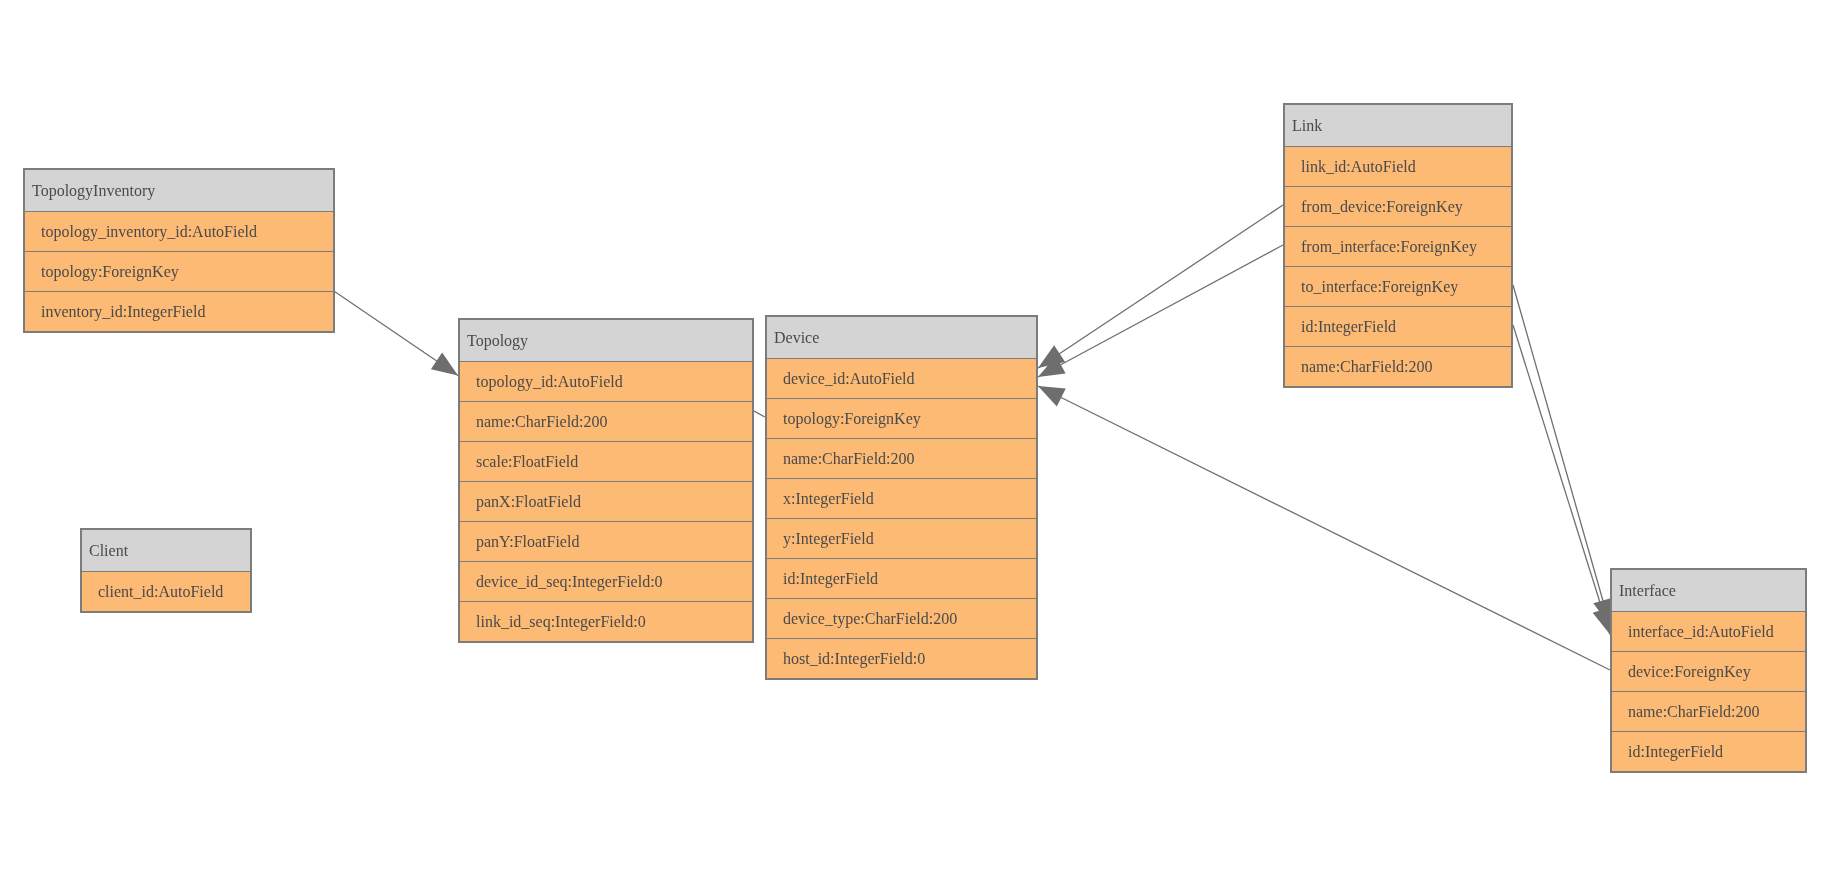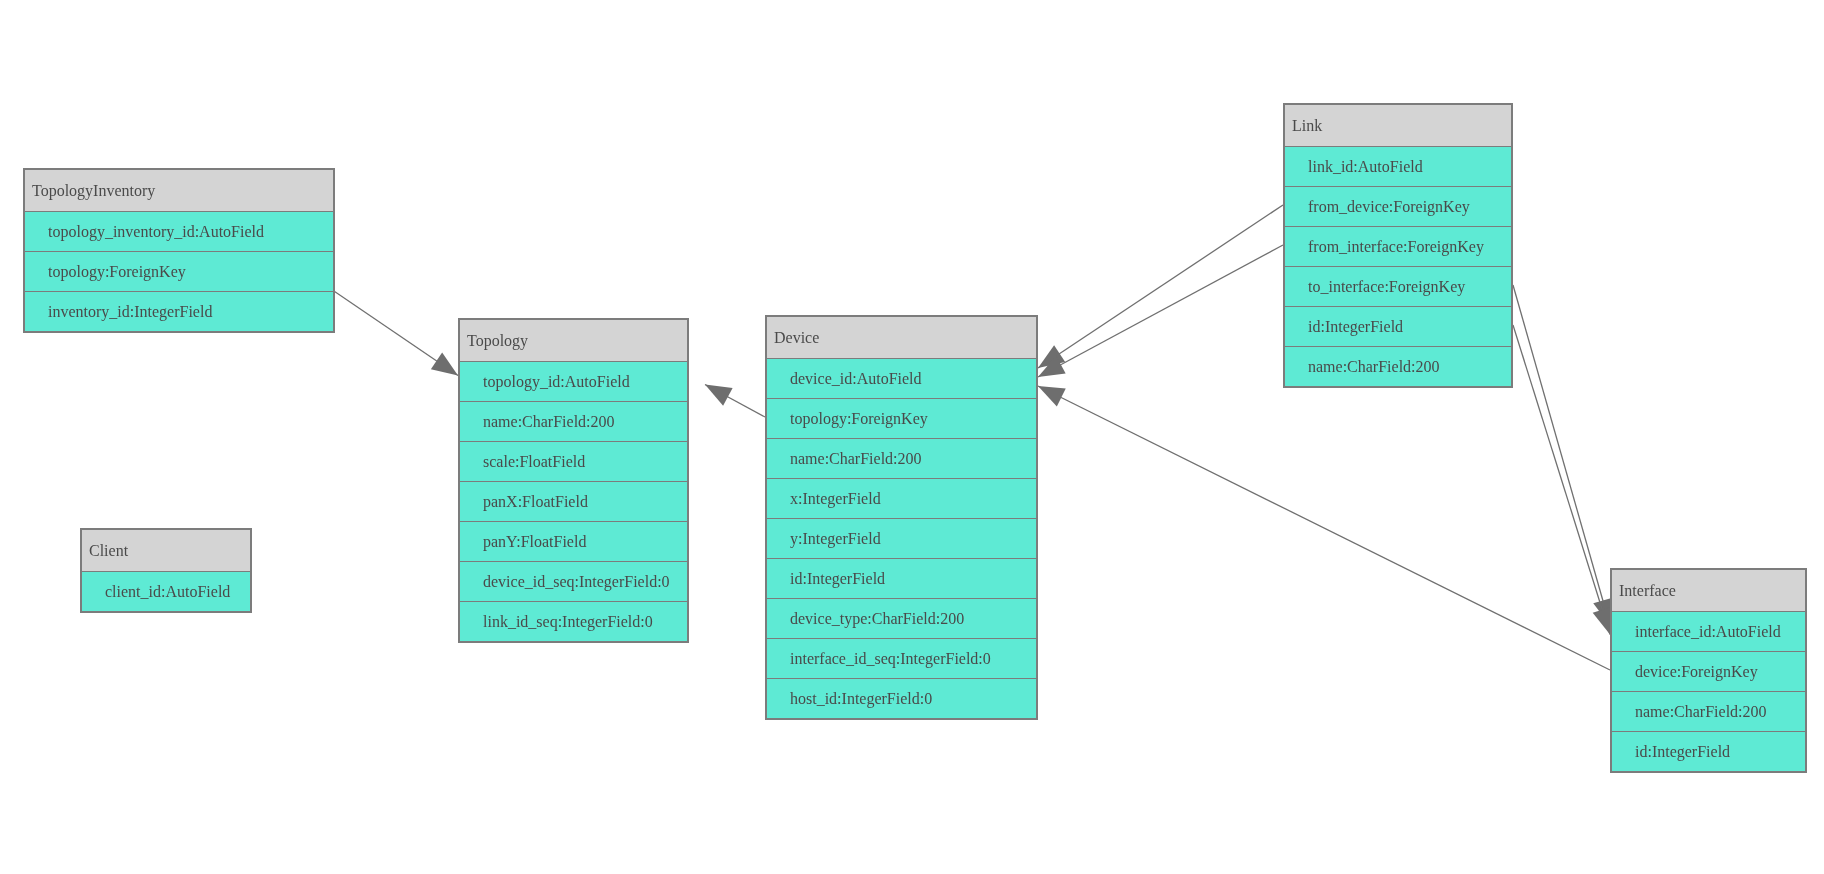--- a/index.html
+++ b/index.html
@@ -43,22 +43,22 @@
     border-bottom: 1px solid #7c7c7c;
     padding-left: 7px;
     white-space: nowrap;
     overflow: hidden;
   }
   .entity-row {
     box-sizing: border-box;
     height: 40px;
     line-height: 39px;
     border-bottom: 1px solid #7c7c7c;
-    padding-left: 23px;
-    background: #5eead4;
+    padding-left: 16px;
+    background: #fdba74;
     white-space: nowrap;
     overflow: hidden;
   }
   .entity-row:last-child {
     border-bottom: 0;
     height: 39px;
   }
 </style>
 </head>
 <body>
@@ -80,21 +80,21 @@
       <line x1="1513" y1="325" x2="1610" y2="634.5" stroke="#707070" stroke-width="1.3"></line>
       <polygon points="1610,634.5 1592.6819853746754,612.6805964921805 1611.7666409792257,606.6992989359887" fill="#6e6e6e"></polygon>
     </svg>
   <div id="entity-layer">
       <div class="entity" style="left: 23px; top: 168px; width: 312px;">
         <div class="entity-header">TopologyInventory</div>
         <div class="entity-row">topology_inventory_id:AutoField</div>
         <div class="entity-row">topology:ForeignKey</div>
         <div class="entity-row">inventory_id:IntegerField</div>
       </div>
-      <div class="entity" style="left: 458px; top: 318px; width: 231px; font-family: Liberation Serif, serif;">
+      <div class="entity" style="left: 458px; top: 318px; width: 296px; font-family: Liberation Serif, serif;">
         <div class="entity-header">Topology</div>
         <div class="entity-row">topology_id:AutoField</div>
         <div class="entity-row">name:CharField:200</div>
         <div class="entity-row">scale:FloatField</div>
         <div class="entity-row">panX:FloatField</div>
         <div class="entity-row">panY:FloatField</div>
         <div class="entity-row">device_id_seq:IntegerField:0</div>
         <div class="entity-row">link_id_seq:IntegerField:0</div>
       </div>
       <div class="entity" style="left: 80px; top: 528px; width: 172px;">
@@ -103,21 +103,20 @@
       </div>
       <div class="entity" style="left: 765px; top: 315px; width: 273px;">
         <div class="entity-header">Device</div>
         <div class="entity-row">device_id:AutoField</div>
         <div class="entity-row">topology:ForeignKey</div>
         <div class="entity-row">name:CharField:200</div>
         <div class="entity-row">x:IntegerField</div>
         <div class="entity-row">y:IntegerField</div>
         <div class="entity-row">id:IntegerField</div>
         <div class="entity-row">device_type:CharField:200</div>
-        <div class="entity-row">interface_id_seq:IntegerField:0</div>
         <div class="entity-row">host_id:IntegerField:0</div>
       </div>
       <div class="entity" style="left: 1283px; top: 103px; width: 230px;">
         <div class="entity-header">Link</div>
         <div class="entity-row">link_id:AutoField</div>
         <div class="entity-row">from_device:ForeignKey</div>
         <div class="entity-row">from_interface:ForeignKey</div>
         <div class="entity-row">to_interface:ForeignKey</div>
         <div class="entity-row">id:IntegerField</div>
         <div class="entity-row">name:CharField:200</div>

